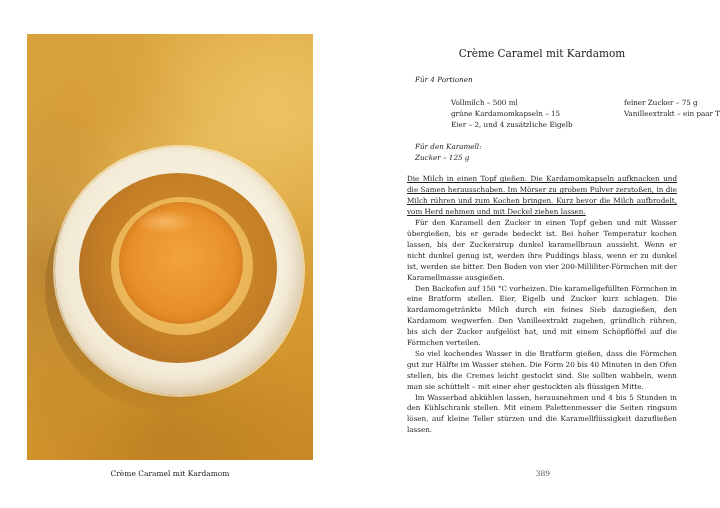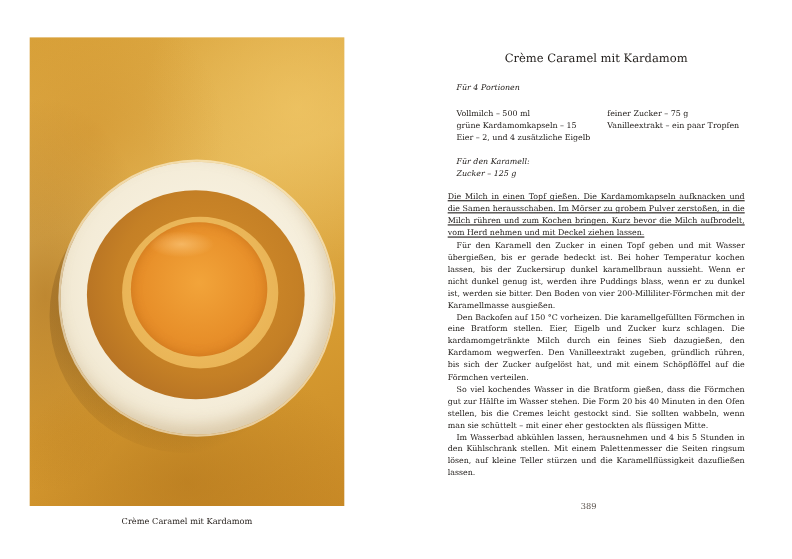--- a/index.html
+++ b/index.html
@@ -43,36 +43,36 @@
   .flan-highlight {
     position:absolute; left:108px; top:176px; width:60px; height:24px; border-radius:50%;
     background: radial-gradient(ellipse at center, rgba(255,210,140,0.55), rgba(255,210,140,0) 70%);
   }
 
   .photo-caption {
     position:absolute; left:27px; width:286px; top:469px; text-align:center;
     font-size:7.5px; color:#2a2420;
   }
   .page-number {
-    position:absolute; left:528px; top:456px; width:30px; text-align:left;
+    position:absolute; left:528px; top:469px; width:30px; text-align:center;
     font-size:7.5px; color:#5a524c;
   }
 
   .text-page {
     position:absolute; left:407px; top:46px; width:270px;
     font-size:7.2px; line-height:10.9px; color:#1e1a17;
   }
   .recipe-title {
     text-align:center; font-size:10.5px; line-height:14px; margin:0 0 15px 0; font-weight:normal;
     color:#1e1a17;
   }
   .intro { margin:0 0 12px 0; text-align:justify; }
   .servings { font-style:italic; margin:0 0 12px 8px; }
   .ingredients { display:flex; margin:0 0 11px 8px; }
-  .ing-col { flex:0 0 auto; }
+  .ing-col { flex:0 0 auto;margin-left:36px; }
   .ing-col.left { width:137px; }
   .ing-line { white-space:nowrap; }
   .sub-head { font-style:italic; margin-left:8px; }
   .sub-ing { margin:0 0 11px 8px;font-style:italic; }
   .method p { margin:0; text-align:justify; text-indent:8px; }
   .method p.first { text-indent:0;text-decoration:underline; }
 </style>
 </head>
 <body>
 

